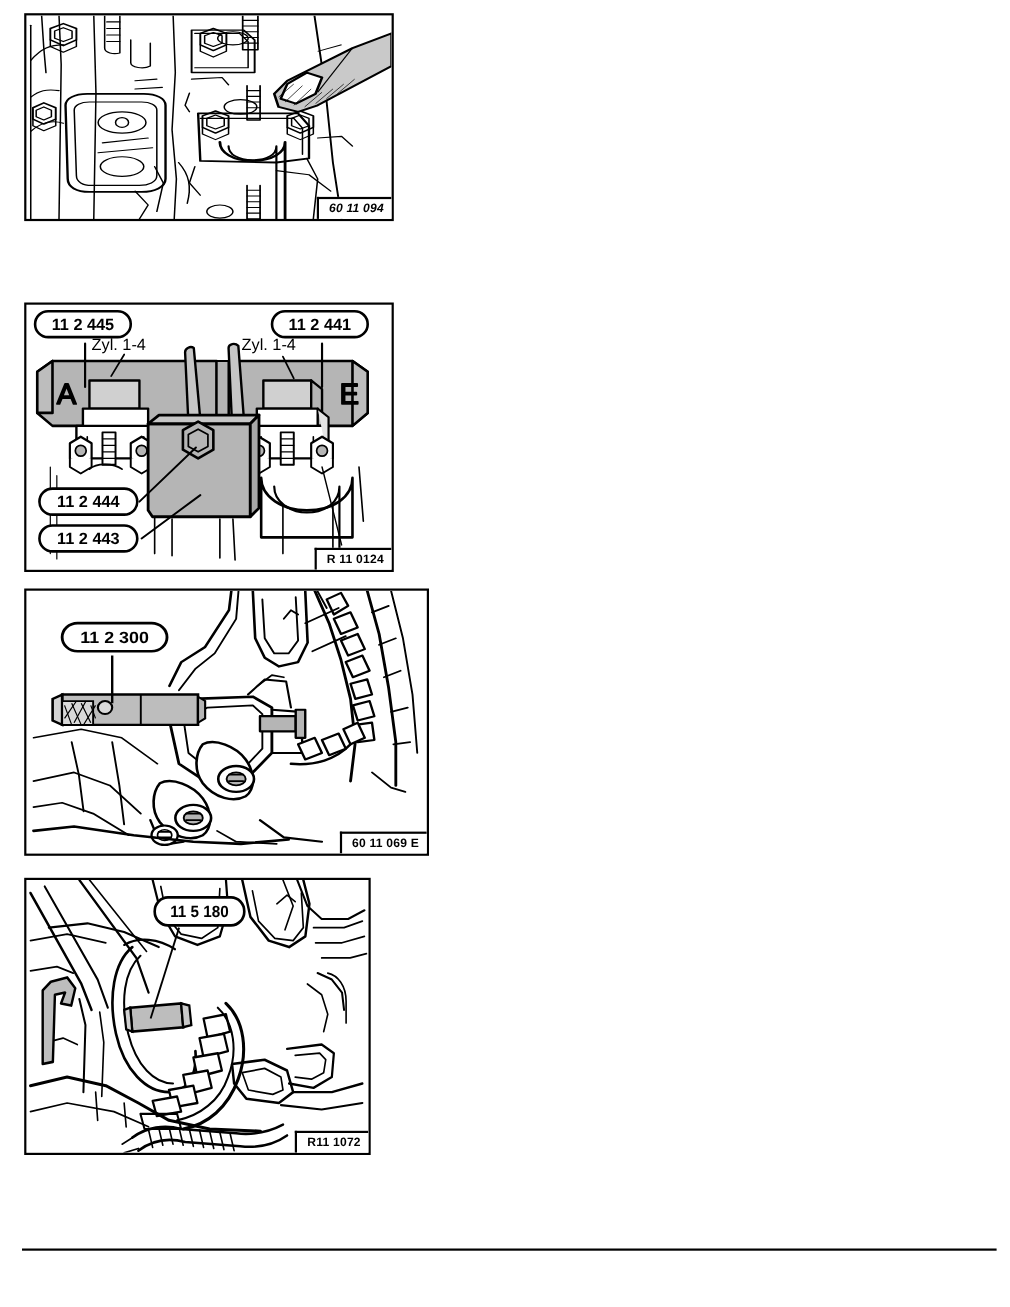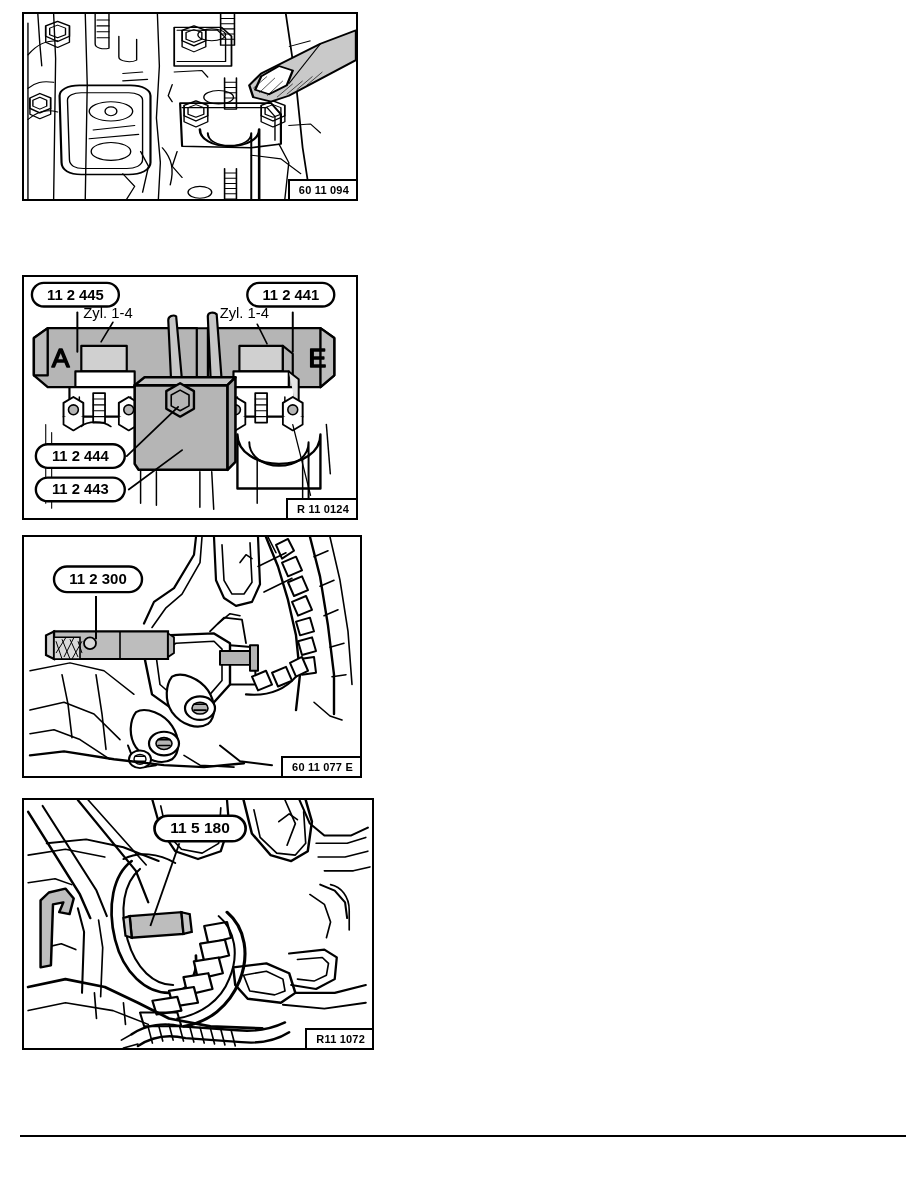--- a/index.html
+++ b/index.html
@@ -19,24 +19,24 @@
     inset: 0;
     background: #ffffff;
   }
   .figure {
     position: absolute;
     border: 2px solid #000;
     background: #ffffff;
     box-sizing: border-box;
     overflow: hidden;
   }
-  #fig-1 { left: 22px; top: 12px; width: 336px; height: 189px; }
+  #fig-1 { left: 22px; top: 12px; width: 336px; height: 189px; font-style: italic; }
   #fig-2 { left: 22px; top: 275px; width: 336px; height: 245px; }
-  #fig-3 { left: 22px; top: 535px; width: 340px; height: 243px; }
-  #fig-4 { left: 22px; top: 798px; width: 352px; height: 252px; }
+  #fig-3 { left: 22px; top: 535px; width: 368px; height: 243px; }
+  #fig-4 { left: 22px; top: 798px; width: 315px; height: 252px; }
 
   .fig-svg { display: block; width: 100%; height: 100%; }
 
   .caption-box {
     position: absolute;
     border-left: 2px solid #000;
     border-top: 2px solid #000;
     background: #ffffff;
     font-weight: bold;
     font-size: 11px;
@@ -354,21 +354,21 @@
         <path d="M144 98 L150 102 L150 118 L144 122 Z" fill="#b5b5b5" stroke="#000" stroke-width="1.8"></path>
       </g>
 
       <path d="M72 60 L72 104" fill="none" stroke="#000" stroke-width="2"></path>
 
       <g>
         <rect x="30" y="30" width="88" height="26" rx="13" ry="13" fill="#ffffff" stroke="#000" stroke-width="2.4"></rect>
         <text class="bubble-text" x="74" y="48" text-anchor="middle">11 2 300</text>
       </g>
     </svg>
-    <div class="caption-box">60 11 077 E</div>
+    <div class="caption-box">60 11 069 E</div>
   </div>
 
   <div class="figure" id="fig-4">
     <svg class="fig-svg" viewBox="0 0 336 252" preserveAspectRatio="none">
       <g fill="none" stroke="#000" stroke-width="1.6" stroke-linejoin="round" stroke-linecap="round">
 
         <path d="M4 12 L54 96 L64 120" stroke-width="2.4"></path>
         <path d="M18 6 L70 92 L80 118" stroke-width="2"></path>
         <path d="M52 0 L108 72 L120 104" stroke-width="2.2"></path>
         <path d="M62 0 L118 66"></path>

